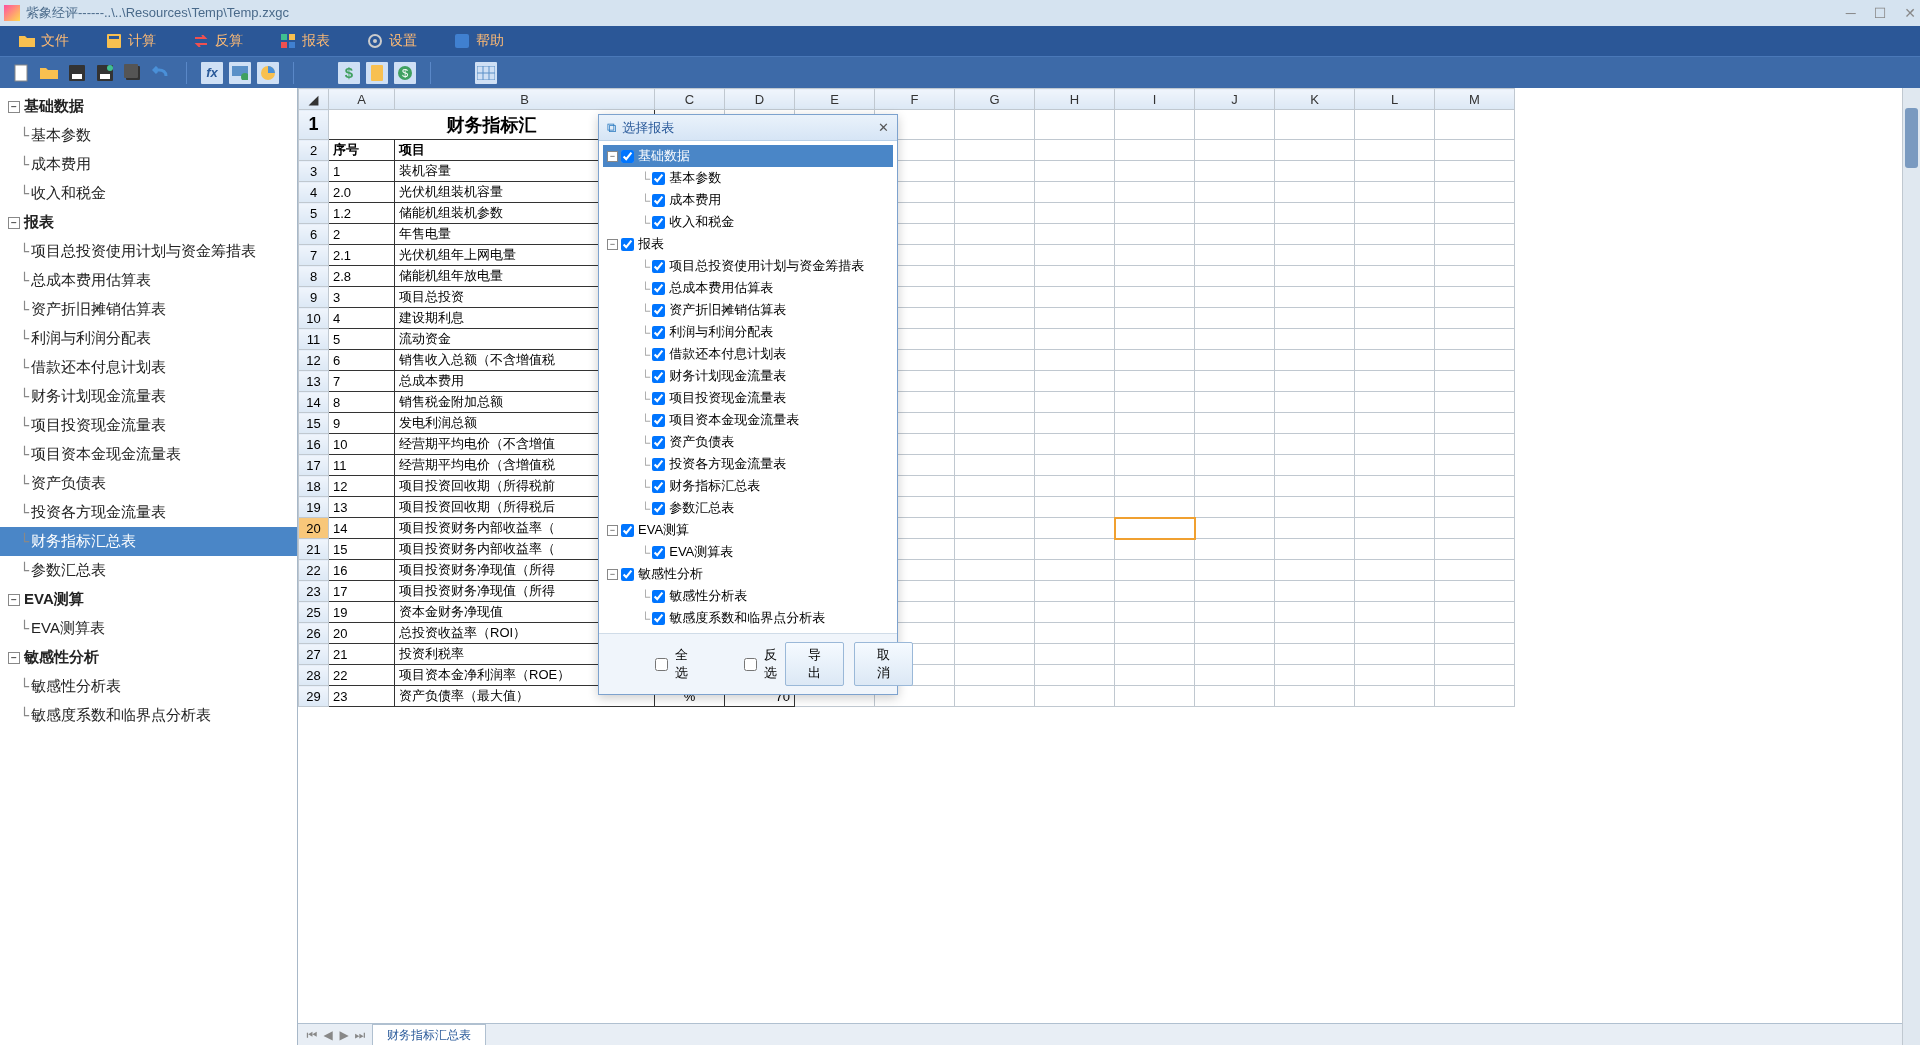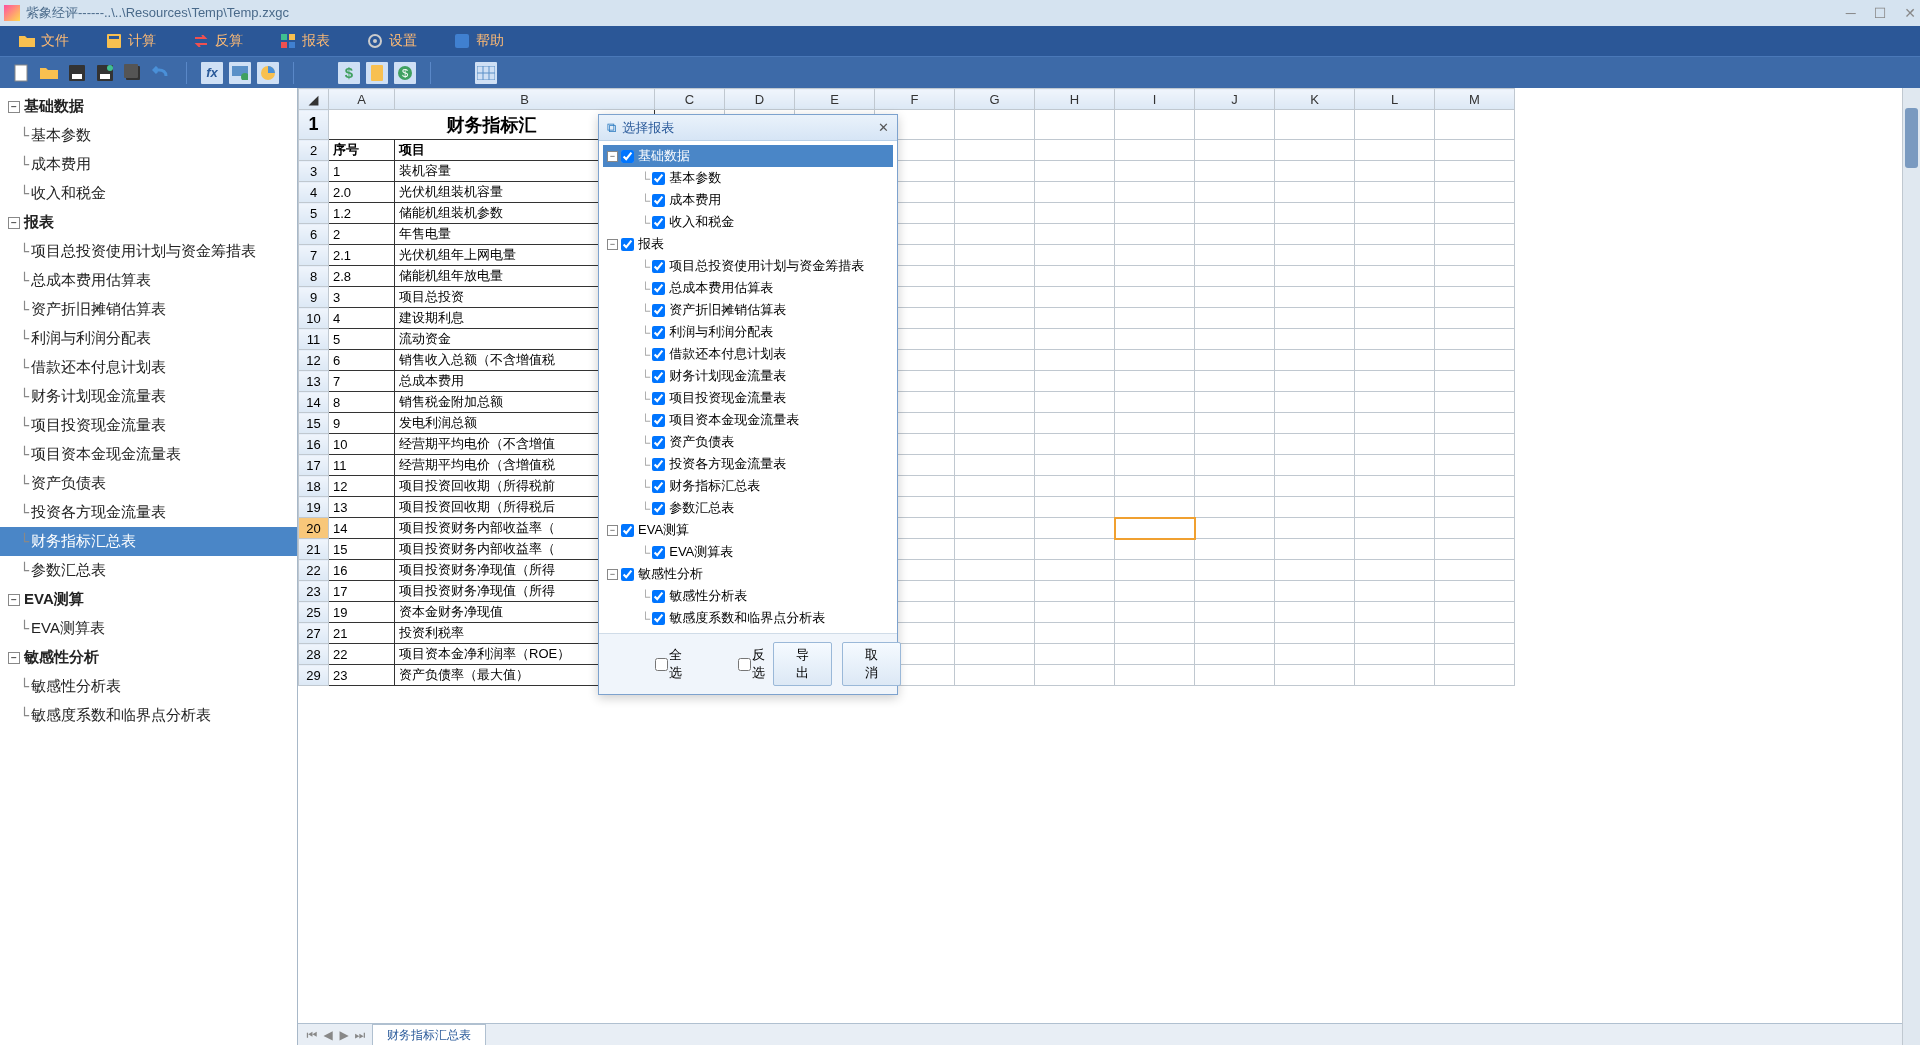--- a/index.html
+++ b/index.html
@@ -62,21 +62,21 @@
 .dialog { position: absolute; left: 598px; top: 114px; width: 300px; background: #fff; border: 1px solid #7da2ce; box-shadow: 0 3px 10px rgba(0,0,0,0.2); z-index: 100; }
 .dialog-title { height: 26px; background: linear-gradient(#eaf2fb,#d6e5f5); display: flex; align-items: center; padding: 0 8px; font-size: 13px; color: #2a5a9a; border-bottom: 1px solid #b8d0e8; }
 .dialog-title .close { margin-left: auto; cursor: pointer; color: #555; }
 .dialog-body { padding: 4px; max-height: 510px; overflow-y: auto; }
 .dialog-tree-node { display: flex; align-items: center; padding: 2px 4px; font-size: 13px; }
 .dialog-tree-node.group-sel { background: #4a86c7; color: #fff; }
 .dialog-tree-node input[type=checkbox] { margin-right: 4px; }
 .dlg-toggle { width: 11px; height: 11px; border: 1px solid #888; display: inline-flex; align-items: center; justify-content: center; font-size: 9px; margin-right: 3px; background: #fff; color: #444; }
 .dlg-indent2 { padding-left: 38px; }
 .dialog-footer { padding: 8px; border-top: 1px solid #d0dce8; display: flex; align-items: center; gap: 8px; background: #f0f5fb; }
-.dialog-footer label { font-size: 13px; display: flex; align-items: center; gap: 1px; padding-left: 48px;}
+.dialog-footer label { font-size: 13px; display: flex; align-items: center; gap: 7px; padding-left: 48px;}
 .dialog-footer .btns { margin-left: auto; display: flex; gap: 10px; }
 .dialog-btn { padding: 3px 22px; background: linear-gradient(#f5faff,#dce8f5); border: 1px solid #9ab8d8; border-radius: 2px; cursor: pointer; font-size: 13px; }
 
 
 .vscroll { width: 18px; background: #e0e8f0; border-left: 1px solid #c0c8d0; position: relative; }
 .vscroll-thumb { position: absolute; left: 2px; right: 2px; top: 20px; height: 60px; background: #7a9ac0; border-radius: 3px; }
 
 
 svg { display: block; }
 </style>
@@ -724,20 +724,36 @@
               <td class=""></td>
               <td class=""></td>
               <td class=""></td>
               <td class=""></td>
               <td class=""></td>
               <td class=""></td>
               <td class=""></td>
               <td class=""></td>
             </tr>
             <tr>
+              <td class="rowhdr">26</td>
+              <td class="data-a">20</td>
+              <td class="data-b">总投资收益率（ROI）</td>
+              <td class="data-c"></td>
+              <td class="data-d"></td>
+              <td class=""></td>
+              <td class=""></td>
+              <td class=""></td>
+              <td class=""></td>
+              <td class=""></td>
+              <td class=""></td>
+              <td class=""></td>
+              <td class=""></td>
+              <td class=""></td>
+            </tr>
+            <tr>
               <td class="rowhdr">27</td>
               <td class="data-a">21</td>
               <td class="data-b">投资利税率</td>
               <td class="data-c">%</td>
               <td class="data-d">12.58</td>
               <td class=""></td>
               <td class=""></td>
               <td class=""></td>
               <td class=""></td>
               <td class=""></td>

